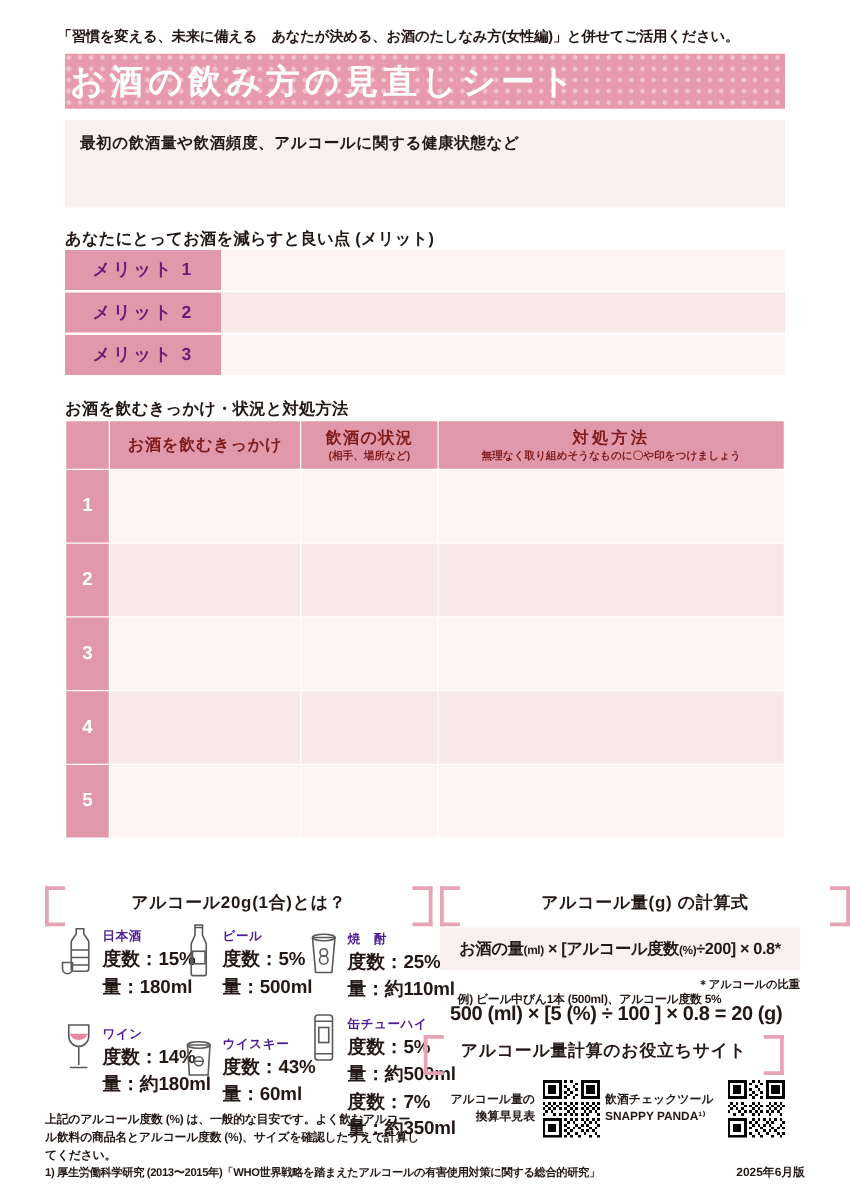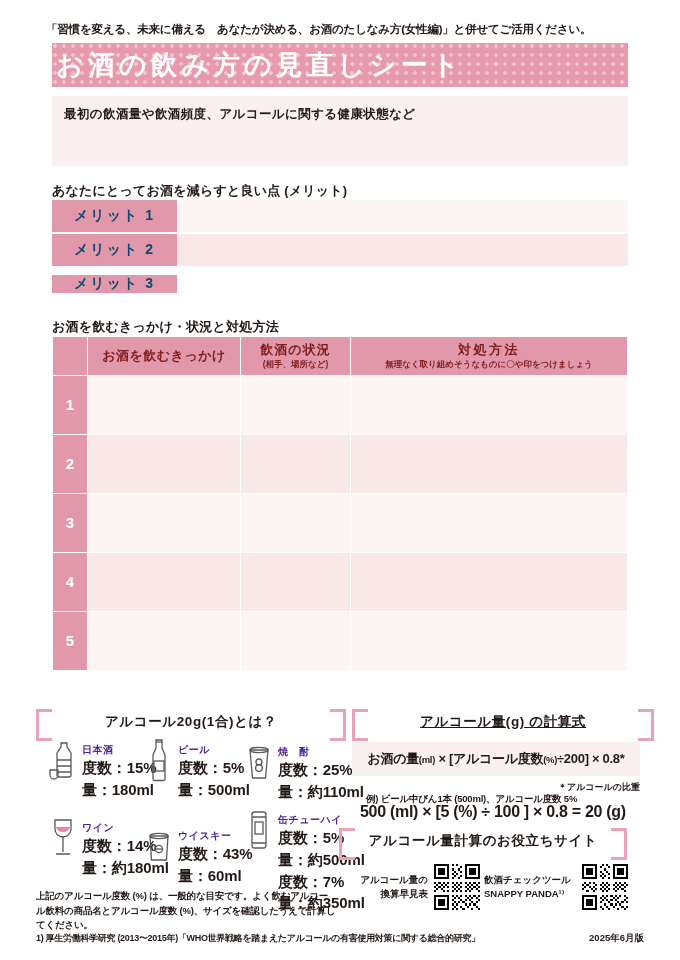--- a/index.html
+++ b/index.html
@@ -46,21 +46,21 @@
 
   
   .h-plain{
     position:absolute;font-size:13px;font-weight:bold;letter-spacing:.2px;
     white-space:nowrap;
   }
 
   
   .merit-row{position:absolute;left:52px;width:576px;height:32px;display:flex;}
   .merit-label{
-    width:125px;background:#e298ab;color:#0c4a6e;
+    width:125px;background:#e298ab;color:#701a75;
     font-size:14px;font-weight:bold;letter-spacing:2px;
     display:flex;align-items:center;justify-content:center;
   }
   .merit-field{flex:1;}
   .merit-a .merit-field{background:#fdf5f4;}
   .merit-b .merit-field{background:#f8e8e8;}
 
   
   .tbl{position:absolute;left:52px;top:336px;width:576px;
        border-collapse:separate;border-spacing:1px;}
@@ -160,21 +160,21 @@
   <div class="h-plain" style="left:52px;top:182px;">あなたにとってお酒を減らすと良い点 (メリット)</div>
 
   <div class="merit-row merit-a" style="top:200px;">
     <div class="merit-label">メリット 1</div>
     <div class="merit-field"></div>
   </div>
   <div class="merit-row merit-b" style="top:234px;">
     <div class="merit-label">メリット 2</div>
     <div class="merit-field"></div>
   </div>
-  <div class="merit-row merit-a" style="top:268px;align-items:center;">
+  <div class="merit-row merit-a" style="top:268px;">
     <div class="merit-label">メリット 3</div>
     <div class="merit-field"></div>
   </div>
 
   <div class="h-plain" style="left:52px;top:318px;">お酒を飲むきっかけ・状況と対処方法</div>
 
   <table class="tbl">
     <thead>
       <tr>
         <th class="th-num"></th>
@@ -334,21 +334,21 @@
         <div class="dspec">量：約500ml</div>
         <div class="dspec">度数：7%</div>
         <div class="dspec">量：約350ml</div>
       </span>
     </div>
 
   </div>
 
   <div class="drinknote">上記のアルコール度数 (%) は、一般的な目安です。よく飲むアルコール飲料の商品名とアルコール度数 (%)、サイズを確認したうえで計算してください。</div>
 
-  <div class="bracket-hd" style="left:352px;top:709px;width:302px;text-decoration:underline;">
+  <div class="bracket-hd" style="left:352px;top:709px;width:328px;">
     <span class="brk l"></span>
     <span class="btxt">アルコール量(g) の計算式</span>
     <span class="brk r"></span>
   </div>
 
   <div class="formulabox">
     <div class="ftext">
       <span>お酒の量</span><span class="sm">(ml)</span><span> × [アルコール度数</span><span class="sm">(%)</span><span>÷200] × 0.8*</span>
     </div>
   </div>

